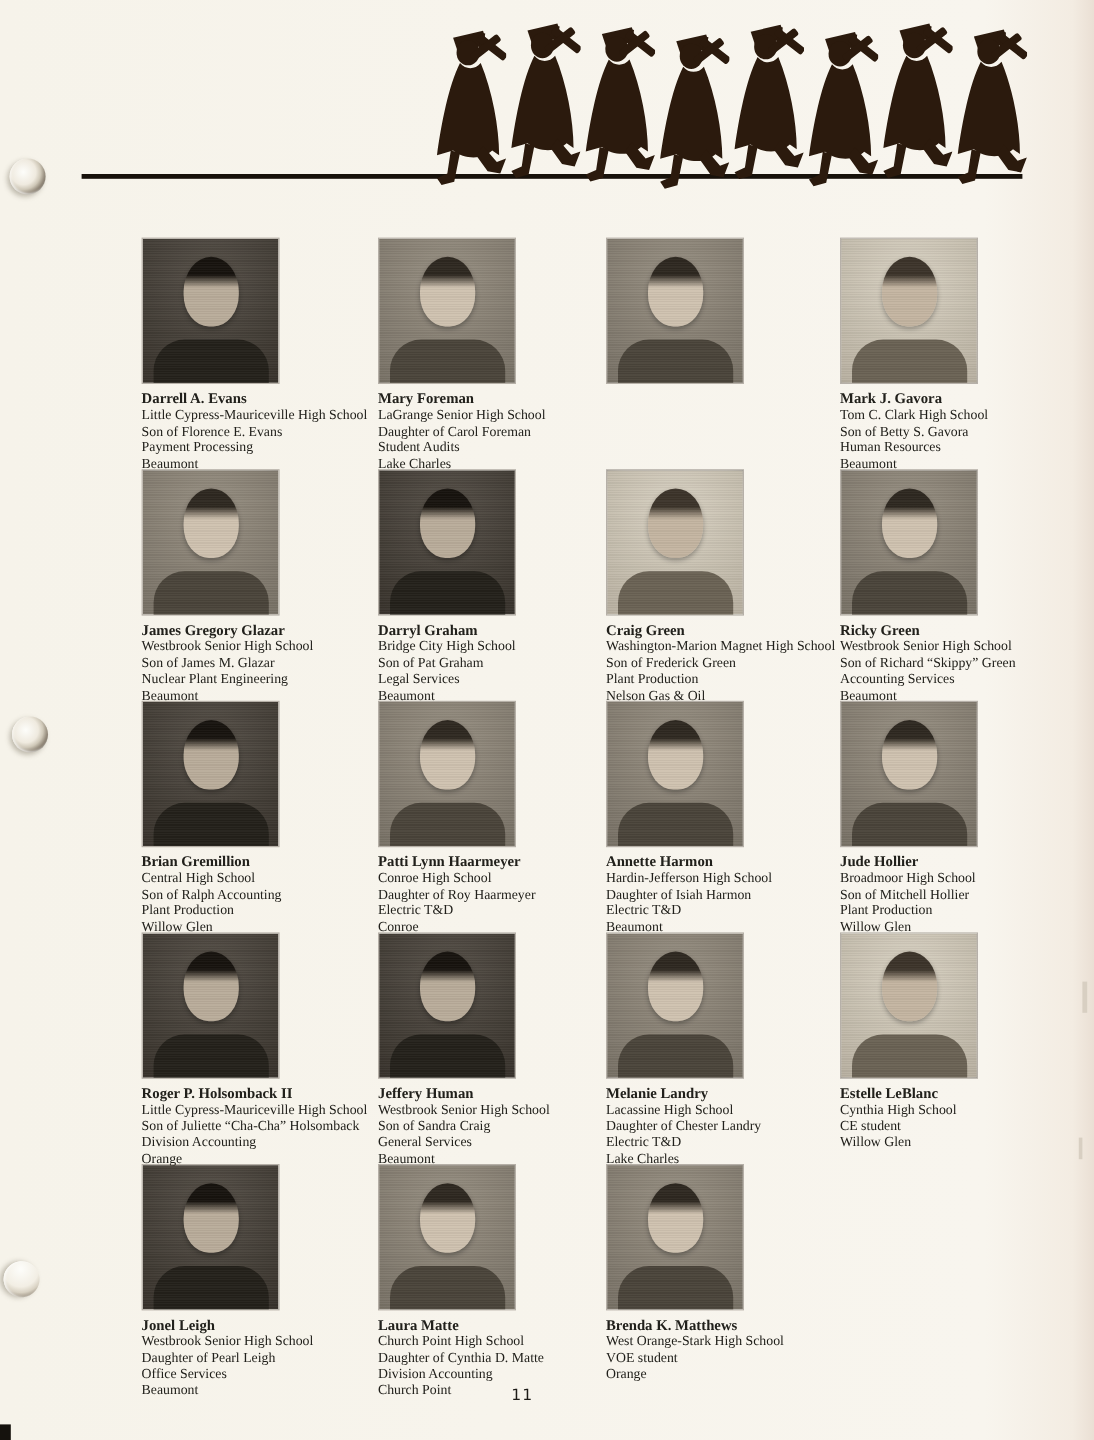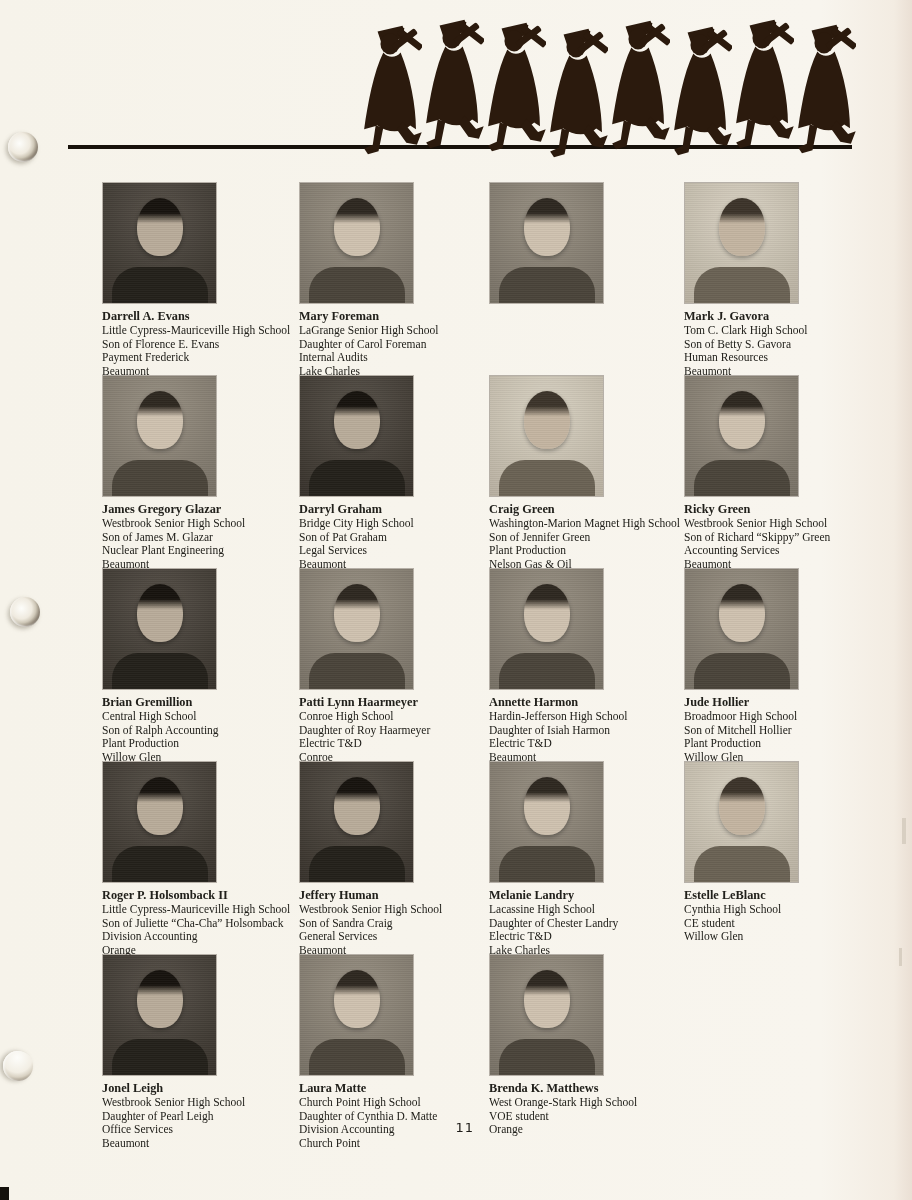--- a/index.html
+++ b/index.html
@@ -43,21 +43,21 @@
   .edge-mark { position:absolute; background:#d8cfc2; }
   .em-1 { right:6px; top:818px; width:4px; height:26px; }
   .em-2 { right:10px; top:948px; width:3px; height:18px; }
 
   
   .grid {
     position:absolute; left:102px; top:182px; width:786px;
     display:grid; grid-template-columns:197px 190px 195px 1fr;
     grid-auto-rows:193px;
   }
-  .student { margin:0; }
+  .student { margin:16px; }
   .photo {
     position:relative; width:113px; height:120px; margin:0 0 6px 0;
     overflow:hidden; border:1px solid rgba(60,50,40,.35);
     box-shadow: inset 0 0 18px rgba(0,0,0,.35);
   }
   .ph-bg { position:absolute; inset:0;
     background: radial-gradient(120% 120% at 50% 28%, var(--bg1), var(--bg2)); }
   .ph-head {
     position:absolute; left:50%; top:15px; width:46px; height:58px; margin-left:-23px;
     border-radius:50% 50% 46% 46%;
@@ -72,21 +72,21 @@
     background:repeating-linear-gradient(0deg, rgba(255,255,255,.03) 0 1px, rgba(0,0,0,.04) 1px 2px); }
   .tone-dark   { --bg1:#565048; --bg2:#2b2620; --hair:#17130e; --skin:#b9ac9a; --body:#23201a; }
   .tone-medium { --bg1:#978f82; --bg2:#6b655a; --hair:#2e2820; --skin:#cfc2b0; --body:#4a443a; }
   .tone-light  { --bg1:#d8d1c2; --bg2:#aba393; --hair:#3c342a; --skin:#c4b5a1; --body:#6a6254; }
 
   figcaption { font-size:11.5px; line-height:13.4px; color:#21201b; }
   .s-name { font-weight:bold; font-size:12.3px; margin-bottom:1px; white-space:nowrap; }
   .s-line { white-space:nowrap; }
 
   .page-number {
-    position:absolute; left:426px; top:1120px; width:48px; text-align:right;
+    position:absolute; left:426px; top:1156px; width:48px; text-align:left;
     font-size:14.5px; letter-spacing:1px; color:#1d1b17;
     font-family:"DejaVu Sans", sans-serif; font-size:13px;
   }
 </style>
 </head>
 <body>
 
 <svg width="0" height="0" style="position:absolute" aria-hidden="true">
   <symbol id="dancer" viewBox="0 0 64 148">
     <polygon points="18,14 44,8 48,20 22,26"></polygon>
@@ -136,36 +136,36 @@
   <figure class="student">
     <div class="photo tone-dark">
       <div class="ph-bg"></div>
       <div class="ph-head"></div>
       <div class="ph-shoulders"></div>
     </div>
     <figcaption>
       <div class="s-name">Darrell A. Evans</div>
     <div class="s-line">Little Cypress-Mauriceville High School</div>
           <div class="s-line">Son of Florence E. Evans</div>
-          <div class="s-line">Payment Frederick</div>
+          <div class="s-line">Payment Processing</div>
           <div class="s-line">Beaumont</div>
         </figcaption>
   </figure>
 
   <figure class="student">
     <div class="photo tone-medium">
       <div class="ph-bg"></div>
       <div class="ph-head"></div>
       <div class="ph-shoulders"></div>
     </div>
     <figcaption>
       <div class="s-name">Mary Foreman</div>
     <div class="s-line">LaGrange Senior High School</div>
           <div class="s-line">Daughter of Carol Foreman</div>
-          <div class="s-line">Internal Audits</div>
+          <div class="s-line">Student Audits</div>
           <div class="s-line">Lake Charles</div>
         </figcaption>
   </figure>
 
   <figure class="student">
     <div class="photo tone-medium">
       <div class="ph-bg"></div>
       <div class="ph-head"></div>
       <div class="ph-shoulders"></div>
     </div>
@@ -218,21 +218,21 @@
 
   <figure class="student">
     <div class="photo tone-light">
       <div class="ph-bg"></div>
       <div class="ph-head"></div>
       <div class="ph-shoulders"></div>
     </div>
     <figcaption>
       <div class="s-name">Craig Green</div>
     <div class="s-line">Washington-Marion Magnet High School</div>
-          <div class="s-line">Son of Jennifer Green</div>
+          <div class="s-line">Son of Frederick Green</div>
           <div class="s-line">Plant Production</div>
           <div class="s-line">Nelson Gas &amp; Oil</div>
         </figcaption>
   </figure>
 
   <figure class="student">
     <div class="photo tone-medium">
       <div class="ph-bg"></div>
       <div class="ph-head"></div>
       <div class="ph-shoulders"></div>

